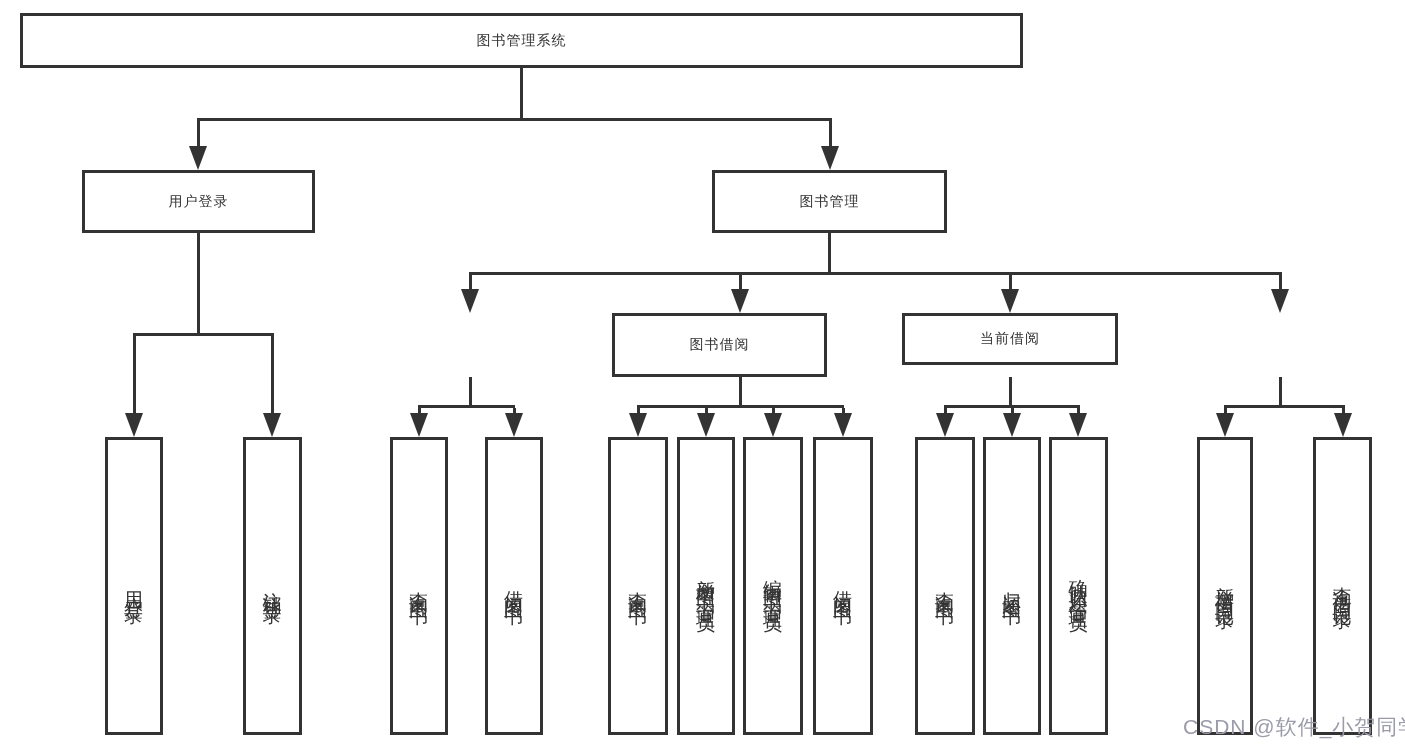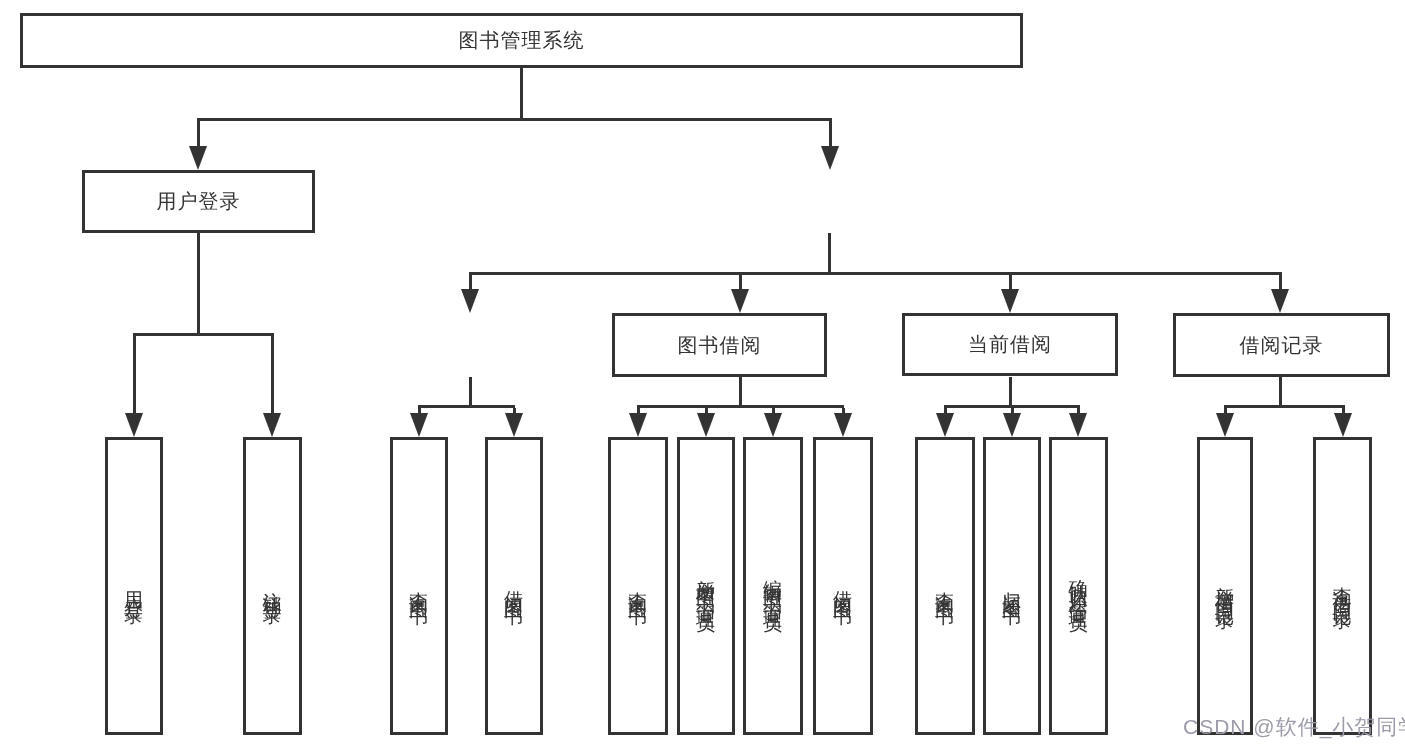--- a/index.html
+++ b/index.html
@@ -9,21 +9,21 @@
     background:#ffffff;
     font-family:"Liberation Sans", sans-serif;
     overflow:hidden;
   }
   .hbox{
     position:absolute;
     box-sizing:border-box;
     border:3px solid #333333;
     background:#ffffff;
     display:flex;align-items:center;justify-content:center;
-    font-size:20px;color:#333333;
+    font-size:14px;color:#333333;
     letter-spacing:1px;
     white-space:nowrap;
   }
   .vbox{
     position:absolute;
     box-sizing:border-box;
     border:3px solid #333333;
     background:#ffffff;
     top:437px;height:298px;
     display:flex;align-items:center;justify-content:center;
@@ -65,20 +65,23 @@
   <div class="vline" style="left:520px;top:68px;height:53px;"></div>
   <div class="hline" style="left:197px;top:118px;width:635px;"></div>
   <div class="vline" style="left:197px;top:121px;height:27px;"></div>
   <div class="ahead" style="left:189px;top:146px;"></div>
   <div class="vline" style="left:829px;top:121px;height:27px;"></div>
   <div class="ahead" style="left:821px;top:146px;"></div>
 
   <div class="hbox" style="left:82px;top:170px;width:233px;height:63px;">
     <span>用户登录</span>
   </div>
+  <div class="hbox" style="left:712px;top:170px;width:235px;height:63px;">
+    <span>图书管理</span>
+  </div>
 
   <div class="vline" style="left:197px;top:233px;height:103px;"></div>
   <div class="hline" style="left:133px;top:333px;width:141px;"></div>
   <div class="vline" style="left:133px;top:336px;height:78px;"></div>
   <div class="ahead" style="left:125px;top:413px;"></div>
   <div class="vline" style="left:271px;top:336px;height:78px;"></div>
   <div class="ahead" style="left:263px;top:413px;"></div>
 
   <div class="vline" style="left:828px;top:233px;height:42px;"></div>
   <div class="hline" style="left:469px;top:272px;width:813px;"></div>
@@ -87,25 +90,22 @@
   <div class="vline" style="left:739px;top:275px;height:16px;"></div>
   <div class="ahead" style="left:731px;top:289px;"></div>
   <div class="vline" style="left:1009px;top:275px;height:16px;"></div>
   <div class="ahead" style="left:1001px;top:289px;"></div>
   <div class="vline" style="left:1279px;top:275px;height:16px;"></div>
   <div class="ahead" style="left:1271px;top:289px;"></div>
 
   <div class="hbox" style="left:612px;top:313px;width:215px;height:64px;">
     <span>图书借阅</span>
   </div>
-  <div class="hbox" style="left:902px;top:313px;width:216px;height:63px;">
+  <div class="hbox" style="left:902px;top:313px;width:216px;height:52px;">
     <span>当前借阅</span>
-  </div>
-  <div class="hbox" style="left:1173px;top:313px;width:217px;height:64px;">
-    <span>借阅记录</span>
   </div>
 
   <div class="vline" style="left:469px;top:377px;height:31px;"></div>
   <div class="hline" style="left:418px;top:405px;width:97px;"></div>
   <div class="vline" style="left:418px;top:408px;height:6px;"></div>
   <div class="ahead" style="left:410px;top:413px;"></div>
   <div class="vline" style="left:513px;top:408px;height:6px;"></div>
   <div class="ahead" style="left:505px;top:413px;"></div>
 
   <div class="vline" style="left:739px;top:377px;height:31px;"></div>

